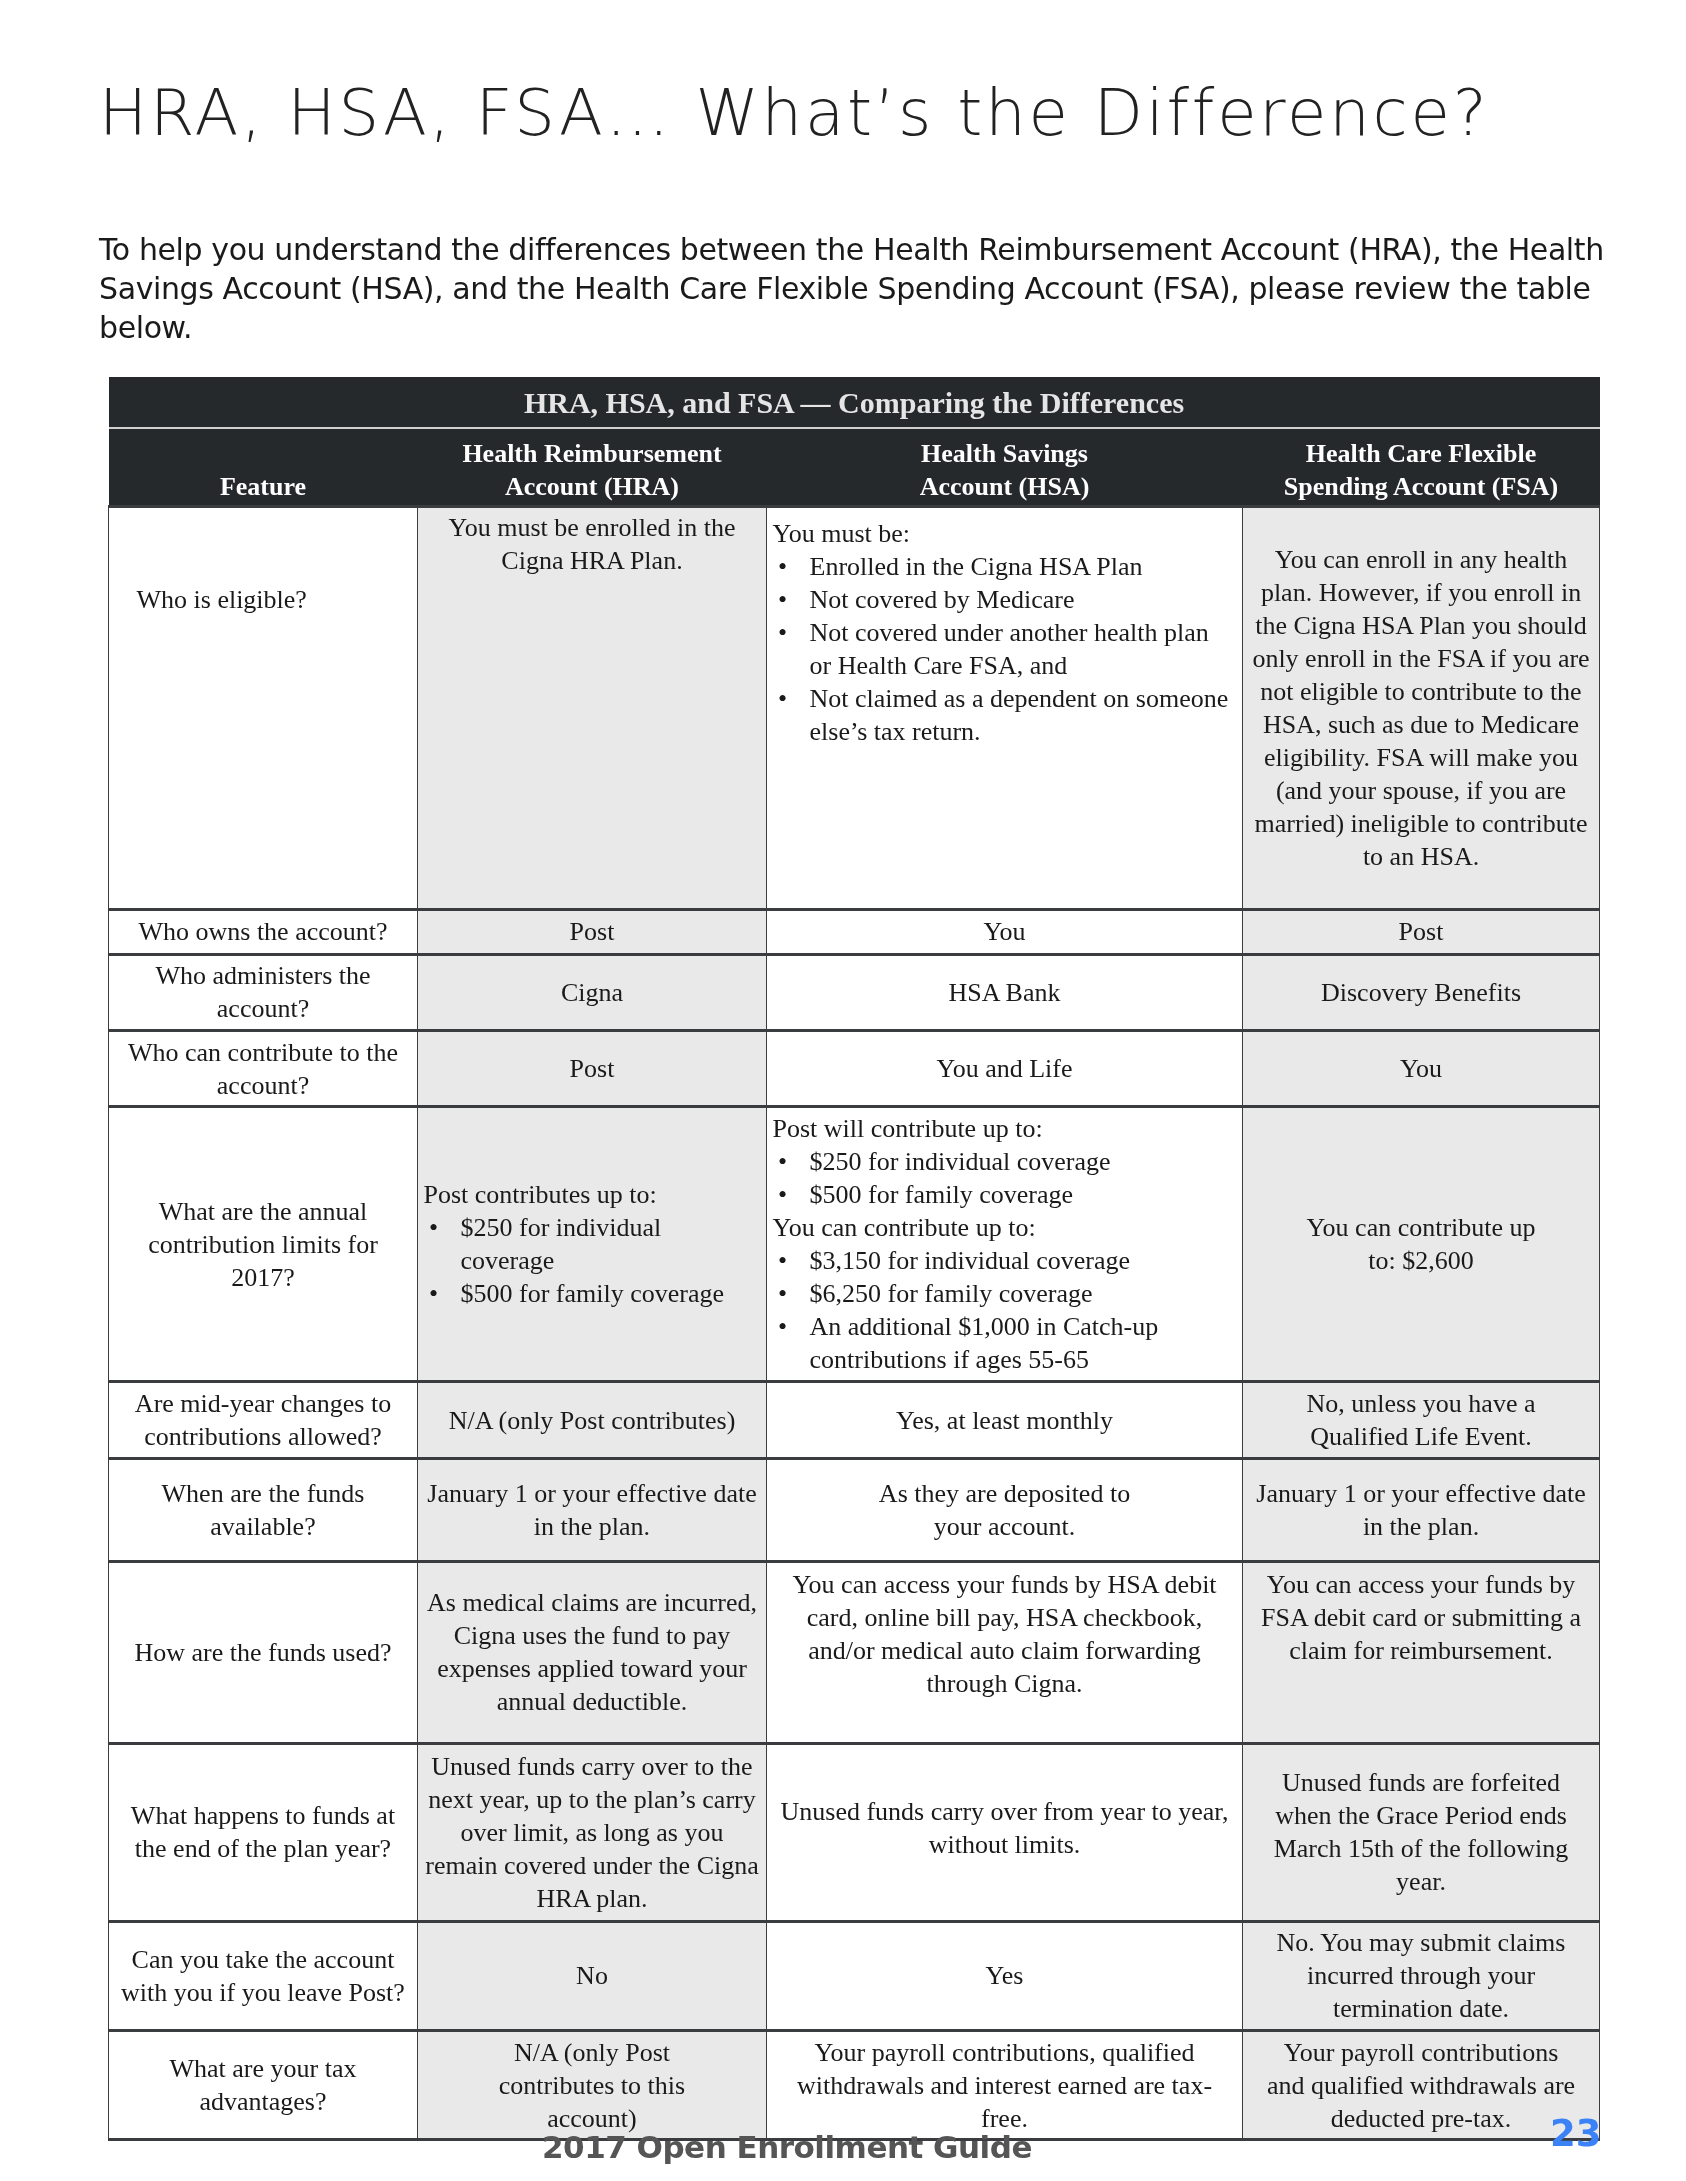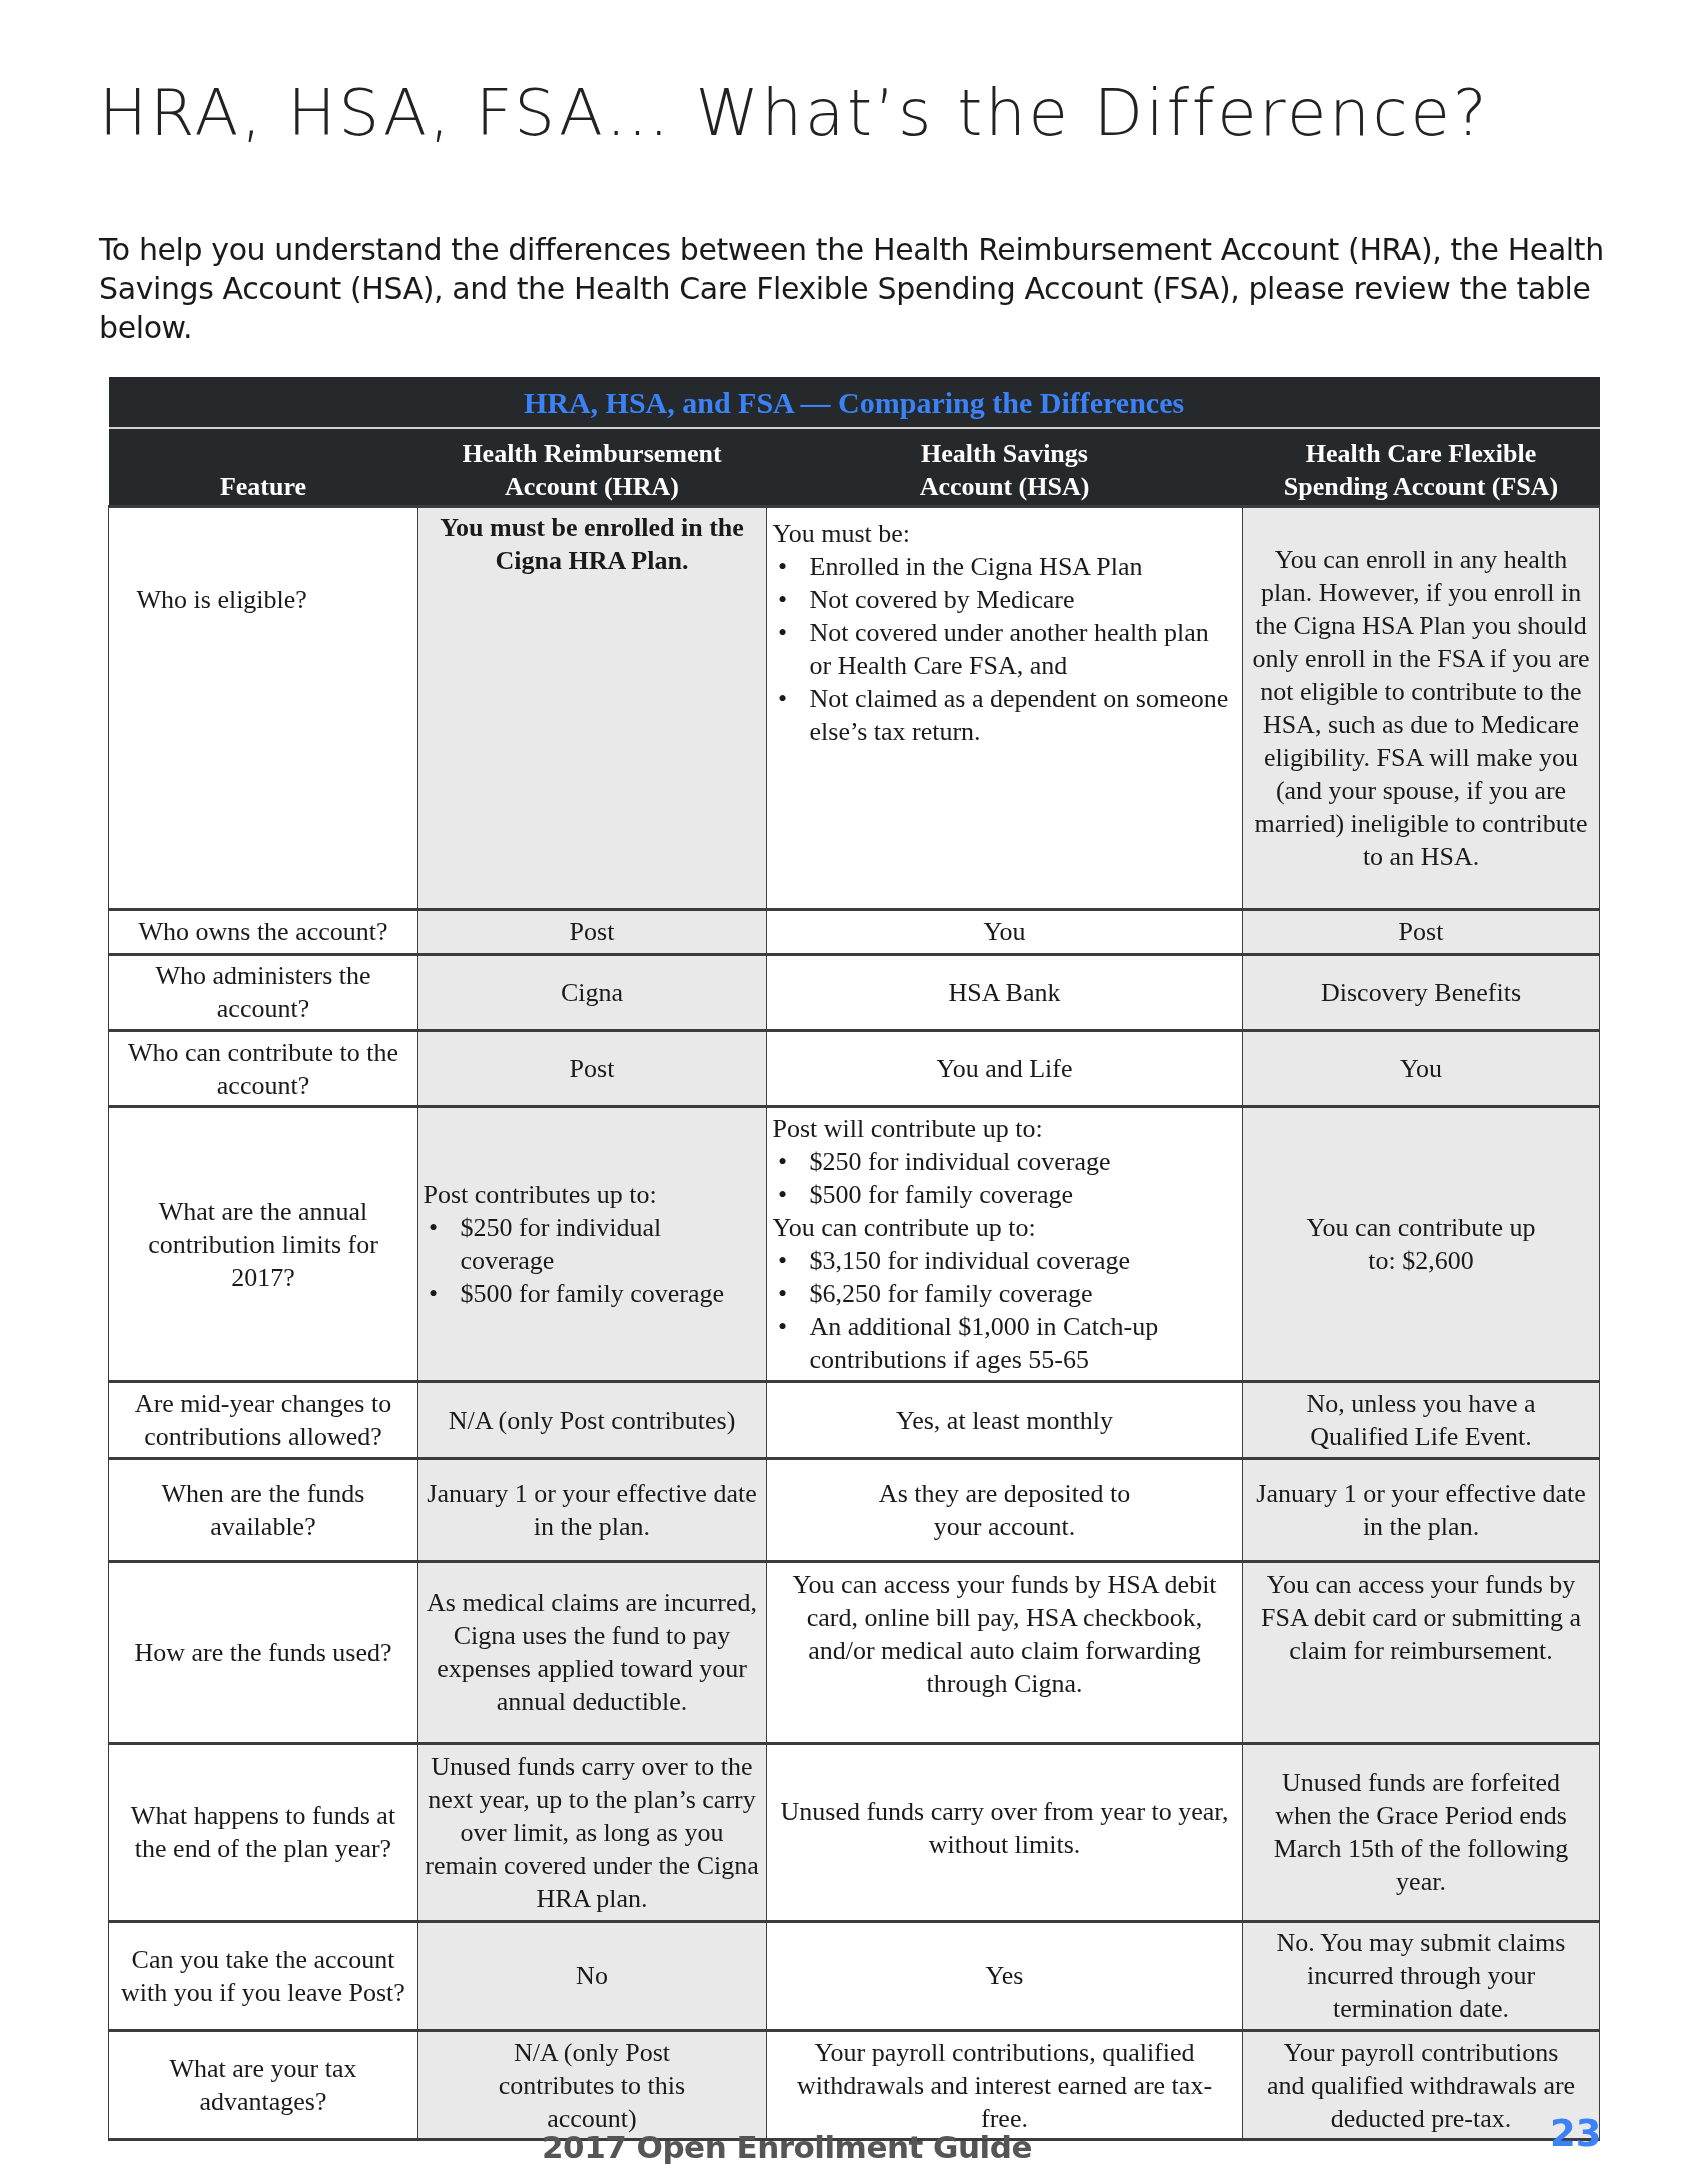--- a/index.html
+++ b/index.html
@@ -18,21 +18,21 @@
   table.cmp {
     position: absolute; left: 108px; top: 377px; width: 1490px;
     border-collapse: collapse; table-layout: fixed;
     font-family: "Liberation Serif", serif; font-size: 26px; line-height: 33px; color: #1a1a1a;
   }
   table.cmp col.c0 { width: 309px; }
   table.cmp col.c1 { width: 349px; }
   table.cmp col.c2 { width: 476px; }
   table.cmp col.c3 { width: 357px; }
   .title-row th {
-    background: #26292c; color: #3b82f6; font-weight: bold; font-size: 30px;
+    background: #26292c; color: #e5e5e5; font-weight: bold; font-size: 30px;
     height: 50px; padding: 0; text-align: center; border-bottom: 2.8px solid #d0d0d0;
   }
   .head-row th {
     background: #26292c; color: #fff; font-weight: bold; font-size: 26px; line-height: 33px;
     height: 72px; padding: 1.8px 3.7px; text-align: center; vertical-align: bottom;
     border: none;
   }
   td {
     border: 1.8px solid #3a3c3f; padding: 3.7px 5.5px; text-align: center; vertical-align: middle;
   }
@@ -77,21 +77,21 @@
       <th><span>Feature</span></th>
       <th><span>Health Reimbursement</span><br><span>Account (HRA)</span></th>
       <th><span>Health Savings</span><br><span>Account (HSA)</span></th>
       <th><span>Health Care Flexible</span><br><span>Spending Account (FSA)</span></th>
     </tr>
   </thead>
   <tbody>
 
     <tr style="height:403px;">
       <td class="feat" style="vertical-align:top;padding-top:75px;padding-left:27.5px;text-align:left;margin-left:30px;">Who is eligible?</td>
-      <td class="hra" style="vertical-align:top;font-weight:bold;">You must be enrolled in the Cigna HRA Plan.</td>
+      <td class="hra" style="vertical-align:top;">You must be enrolled in the Cigna HRA Plan.</td>
       <td class="hsa top left" style="padding-top:9.2px;">
         <div class="lead">You must be:</div>
         <ul class="b">
           <li>Enrolled in the Cigna HSA Plan</li>
           <li>Not covered by Medicare</li>
           <li>Not covered under another health plan or Health Care FSA, and</li>
           <li>Not claimed as a dependent on someone else’s tax return.</li>
         </ul>
       </td>
       <td class="fsa">You can enroll in any health plan. However, if you enroll in the Cigna HSA Plan you should only enroll in the FSA if you are not eligible to contribute to the HSA, such as due to Medicare eligibility.  FSA will make you (and your spouse, if you are married) ineligible to contribute to an HSA.</td>

